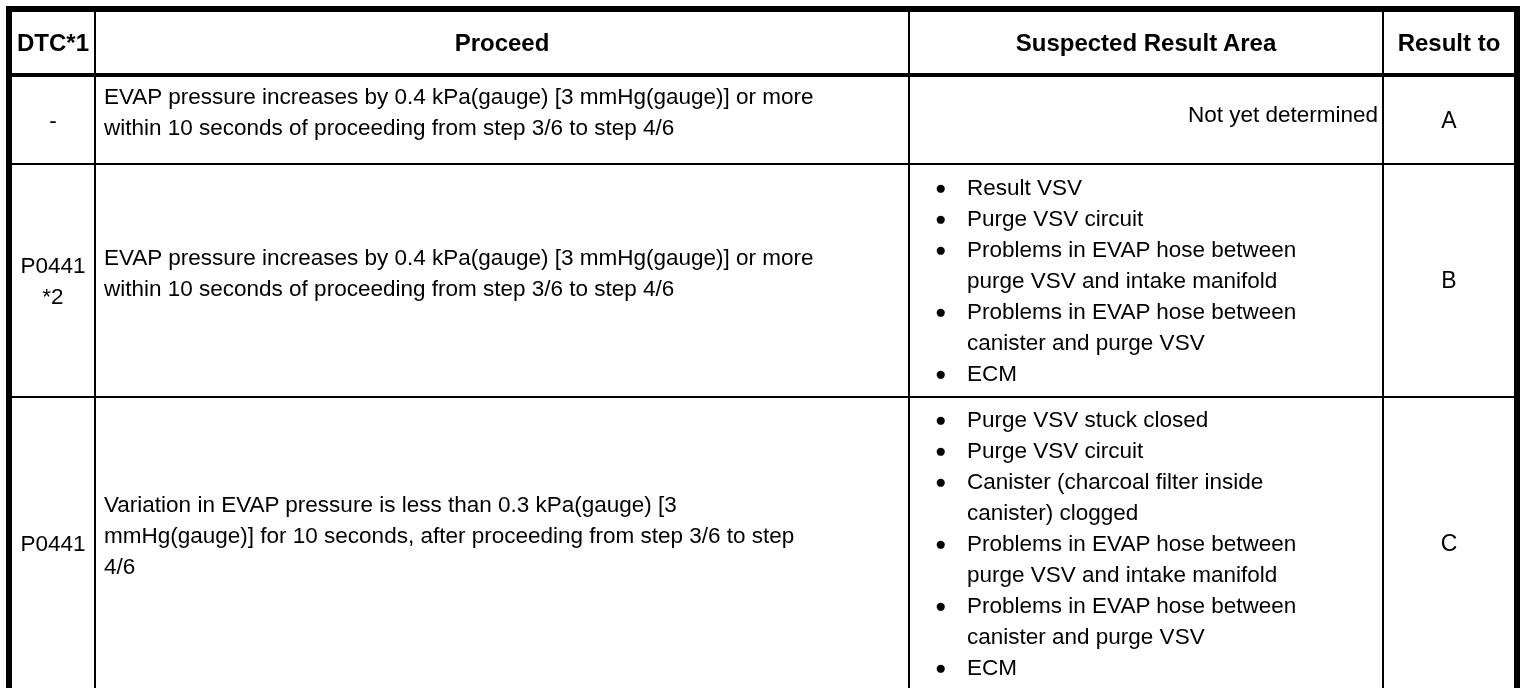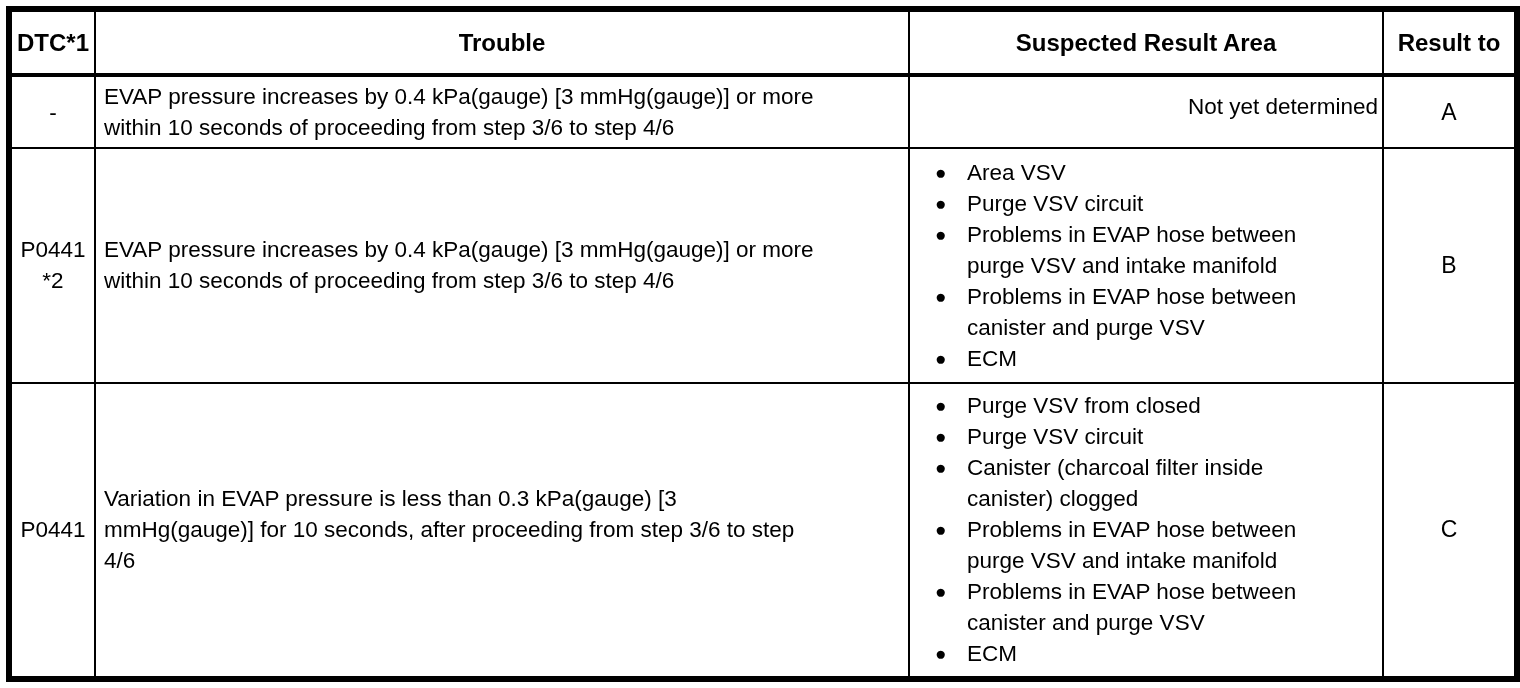--- a/index.html
+++ b/index.html
@@ -59,21 +59,21 @@
     line-height: 31px;
     font-weight: normal;
   }
   td.dtc-cell {
     text-align: center;
     white-space: pre-line;
     padding: 0 2px;
   }
   td.result-cell {
     text-align: left;
-    padding: 4px 6px 4px 8px;
+    padding: 4px 6px 20px 8px;
     white-space: pre-line;
   }
   td.trouble-cell-plain {
     text-align: right;
     padding: 0 4px 12px 9px;
   }
   td.trouble-cell-list { padding: 6px 2px 6px 0; }
   ul.trouble-list {
     list-style: none;
     margin: 0;
@@ -107,21 +107,21 @@
   <table class="dtc-table">
     <colgroup>
       <col style="width:86px">
       <col style="width:814px">
       <col style="width:474px">
       <col style="width:134px">
     </colgroup>
     <thead>
       <tr class="header-row">
         <th class="col-header col-header-dtc">DTC*1</th>
-        <th class="col-header">Trouble</th>
+        <th class="col-header">Proceed</th>
         <th class="col-header">Suspected Result Area</th>
         <th class="col-header">Result to</th>
       </tr>
     </thead>
     <tbody>
       <tr class="row-a">
         <td class="dtc-cell">-</td>
         <td class="result-cell">EVAP pressure increases by 0.4 kPa(gauge) [3 mmHg(gauge)] or more
 within 10 seconds of proceeding from step 3/6 to step 4/6</td>
         <td class="trouble-cell-plain">Not yet determined</td>
@@ -129,21 +129,21 @@
       </tr>
       <tr class="row-b">
         <td class="dtc-cell">P0441
 *2</td>
         <td class="result-cell">EVAP pressure increases by 0.4 kPa(gauge) [3 mmHg(gauge)] or more
 within 10 seconds of proceeding from step 3/6 to step 4/6</td>
         <td class="trouble-cell-list">
           <ul class="trouble-list">
             <li>
                 <span class="bullet">●</span>
-                <span class="li-text">Area VSV</span>
+                <span class="li-text">Result VSV</span>
               </li>
             <li>
                 <span class="bullet">●</span>
                 <span class="li-text">Purge VSV circuit</span>
               </li>
             <li>
                 <span class="bullet">●</span>
                 <span class="li-text">Problems in EVAP hose between
 purge VSV and intake manifold</span>
               </li>
@@ -162,21 +162,21 @@
       </tr>
       <tr class="row-c">
         <td class="dtc-cell">P0441</td>
         <td class="result-cell">Variation in EVAP pressure is less than 0.3 kPa(gauge) [3
 mmHg(gauge)] for 10 seconds, after proceeding from step 3/6 to step
 4/6</td>
         <td class="trouble-cell-list">
           <ul class="trouble-list">
             <li>
                 <span class="bullet">●</span>
-                <span class="li-text">Purge VSV from closed</span>
+                <span class="li-text">Purge VSV stuck closed</span>
               </li>
             <li>
                 <span class="bullet">●</span>
                 <span class="li-text">Purge VSV circuit</span>
               </li>
             <li>
                 <span class="bullet">●</span>
                 <span class="li-text">Canister (charcoal filter inside
 canister) clogged</span>
               </li>

